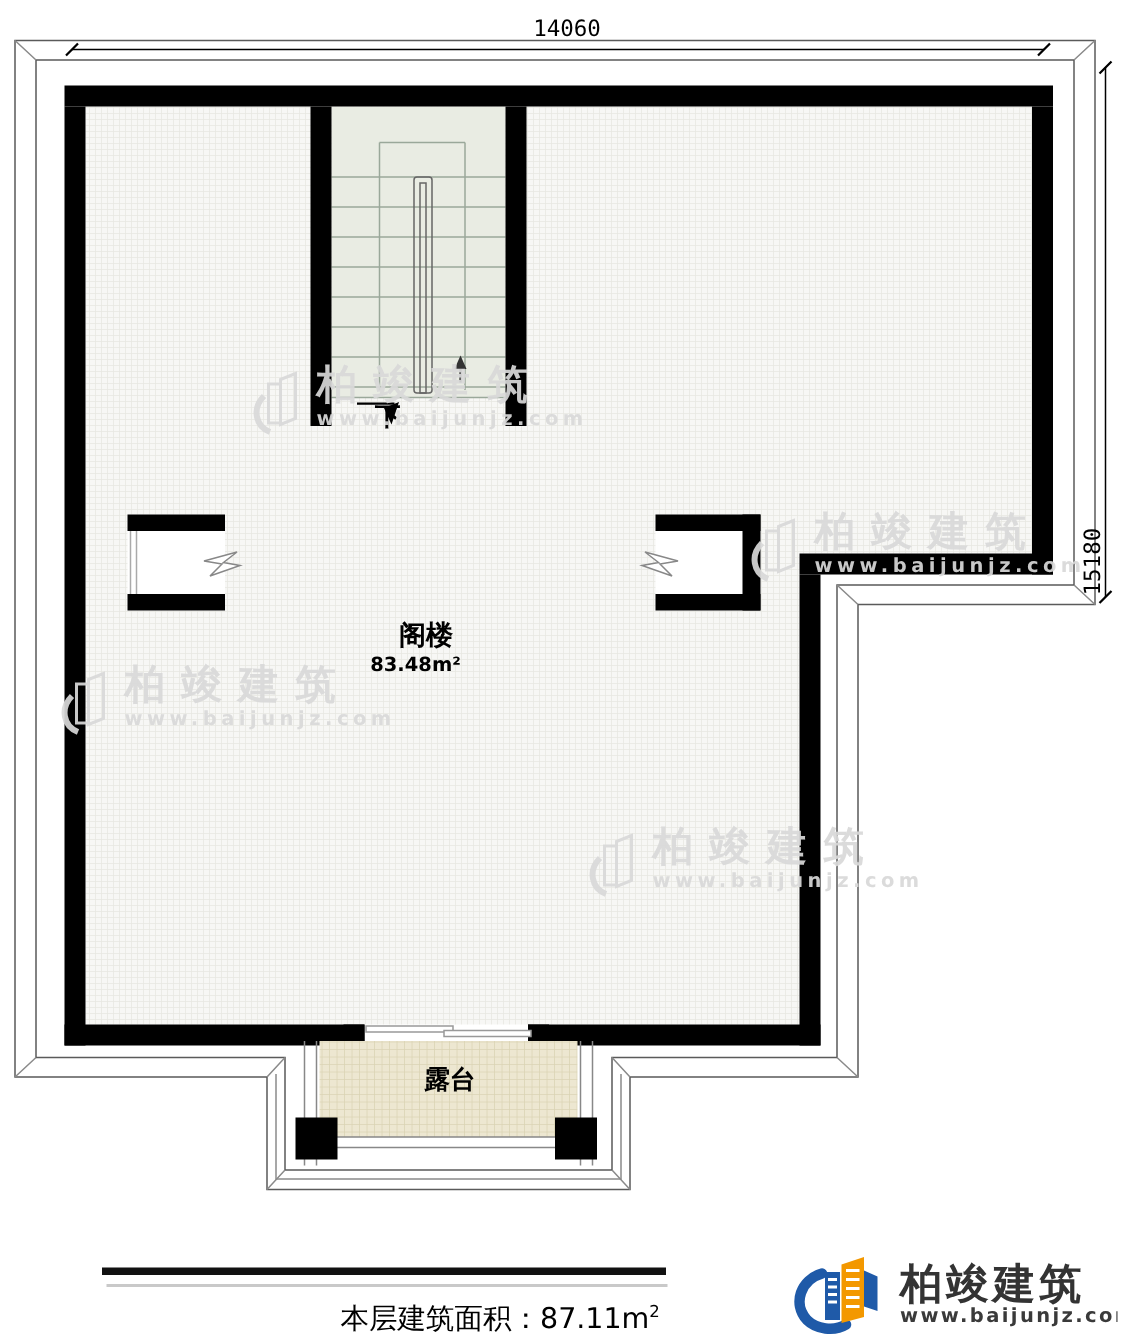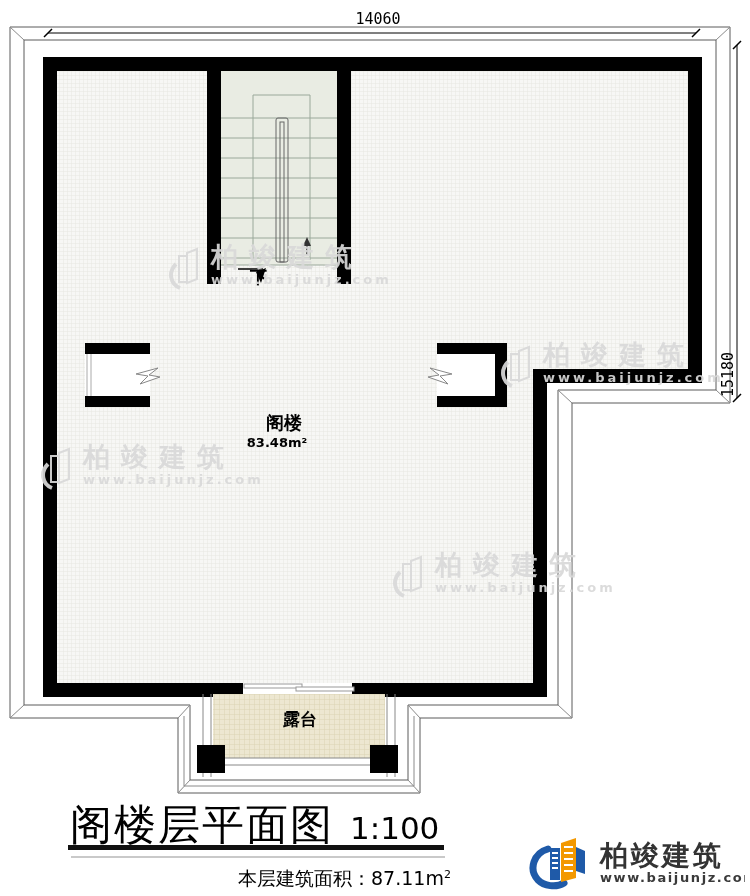--- a/index.html
+++ b/index.html
@@ -13,21 +13,21 @@
   .wm-glyph{margin-right:9px;margin-top:3px;}
   .wm-brand{font-size:27px;font-weight:700;letter-spacing:11px;line-height:1.05;white-space:nowrap;}
   .wm-url{font-size:13px;font-weight:700;letter-spacing:3px;margin-top:1px;white-space:nowrap;}
 
   
   .titleblock{position:absolute;left:70px;top:797px;z-index:6;white-space:nowrap;}
   .tb-title{font-size:42px;color:#000;letter-spacing:2px;}
   .tb-scale{font-size:31px;color:#000;margin-left:16px;}
   .tb-rule1{position:absolute;left:68px;top:845px;width:376px;height:5px;background:#111;z-index:6;}
   .tb-rule2{position:absolute;left:71px;top:856px;width:374px;height:2px;background:#c9c9c9;z-index:6;}
-  .tb-area{position:absolute;left:227px;top:866px;font-size:19px;color:#000;z-index:6;white-space:nowrap;margin-left:11px;}
+  .tb-area{position:absolute;left:227px;top:866px;font-size:19px;color:#000;z-index:6;white-space:nowrap;}
   .tb-area sup{font-size:11px;}
 
   
   .logo{position:absolute;left:528px;top:836px;display:flex;align-items:center;z-index:6;}
   .logo-text{margin-left:6px;}
   .logo-brand{font-size:28px;font-weight:700;color:#333;letter-spacing:3px;line-height:1.05;white-space:nowrap;}
   .logo-url{font-size:13px;font-weight:700;color:#3a3a3a;letter-spacing:1.6px;white-space:nowrap;}
 </style>
 </head>
 <body>
@@ -183,23 +183,20 @@
       <path d="M12,42 C2,38 0,26 8,18" fill="none" stroke="#d9d9d9" stroke-width="4"></path>
       <rect x="11" y="10" width="8" height="26" fill="none" stroke="#d9d9d9" stroke-width="2"></rect>
       <polygon points="19,7 29,3 29,33 19,37" fill="none" stroke="#d9d9d9" stroke-width="2"></polygon>
     </svg>
     <div>
         <div class="wm-brand">柏竣建筑</div>
          <div class="wm-url">www.baijunjz.com</div>
       </div>
   </div>
 
-  <div class="titleblock">
-    <span class="tb-title">阁楼层平面图</span><span class="tb-scale">1:100</span>
-  </div>
   <div class="tb-rule1"></div>
   <div class="tb-rule2"></div>
   <div class="tb-area">
     <span>本层建筑面积：</span><span>87.11m</span><sup>2</sup>
   </div>
 
   <div class="logo">
     <svg width="66" height="54" viewBox="0 0 66 54">
       <path d="M20,13 C6,17 0,33 10,44 C16,50 28,52 36,47" fill="none" stroke="#1f5aa8" stroke-width="7" stroke-linecap="round"></path>
       <rect x="22" y="12" width="10" height="32" fill="#1f5aa8"></rect>

